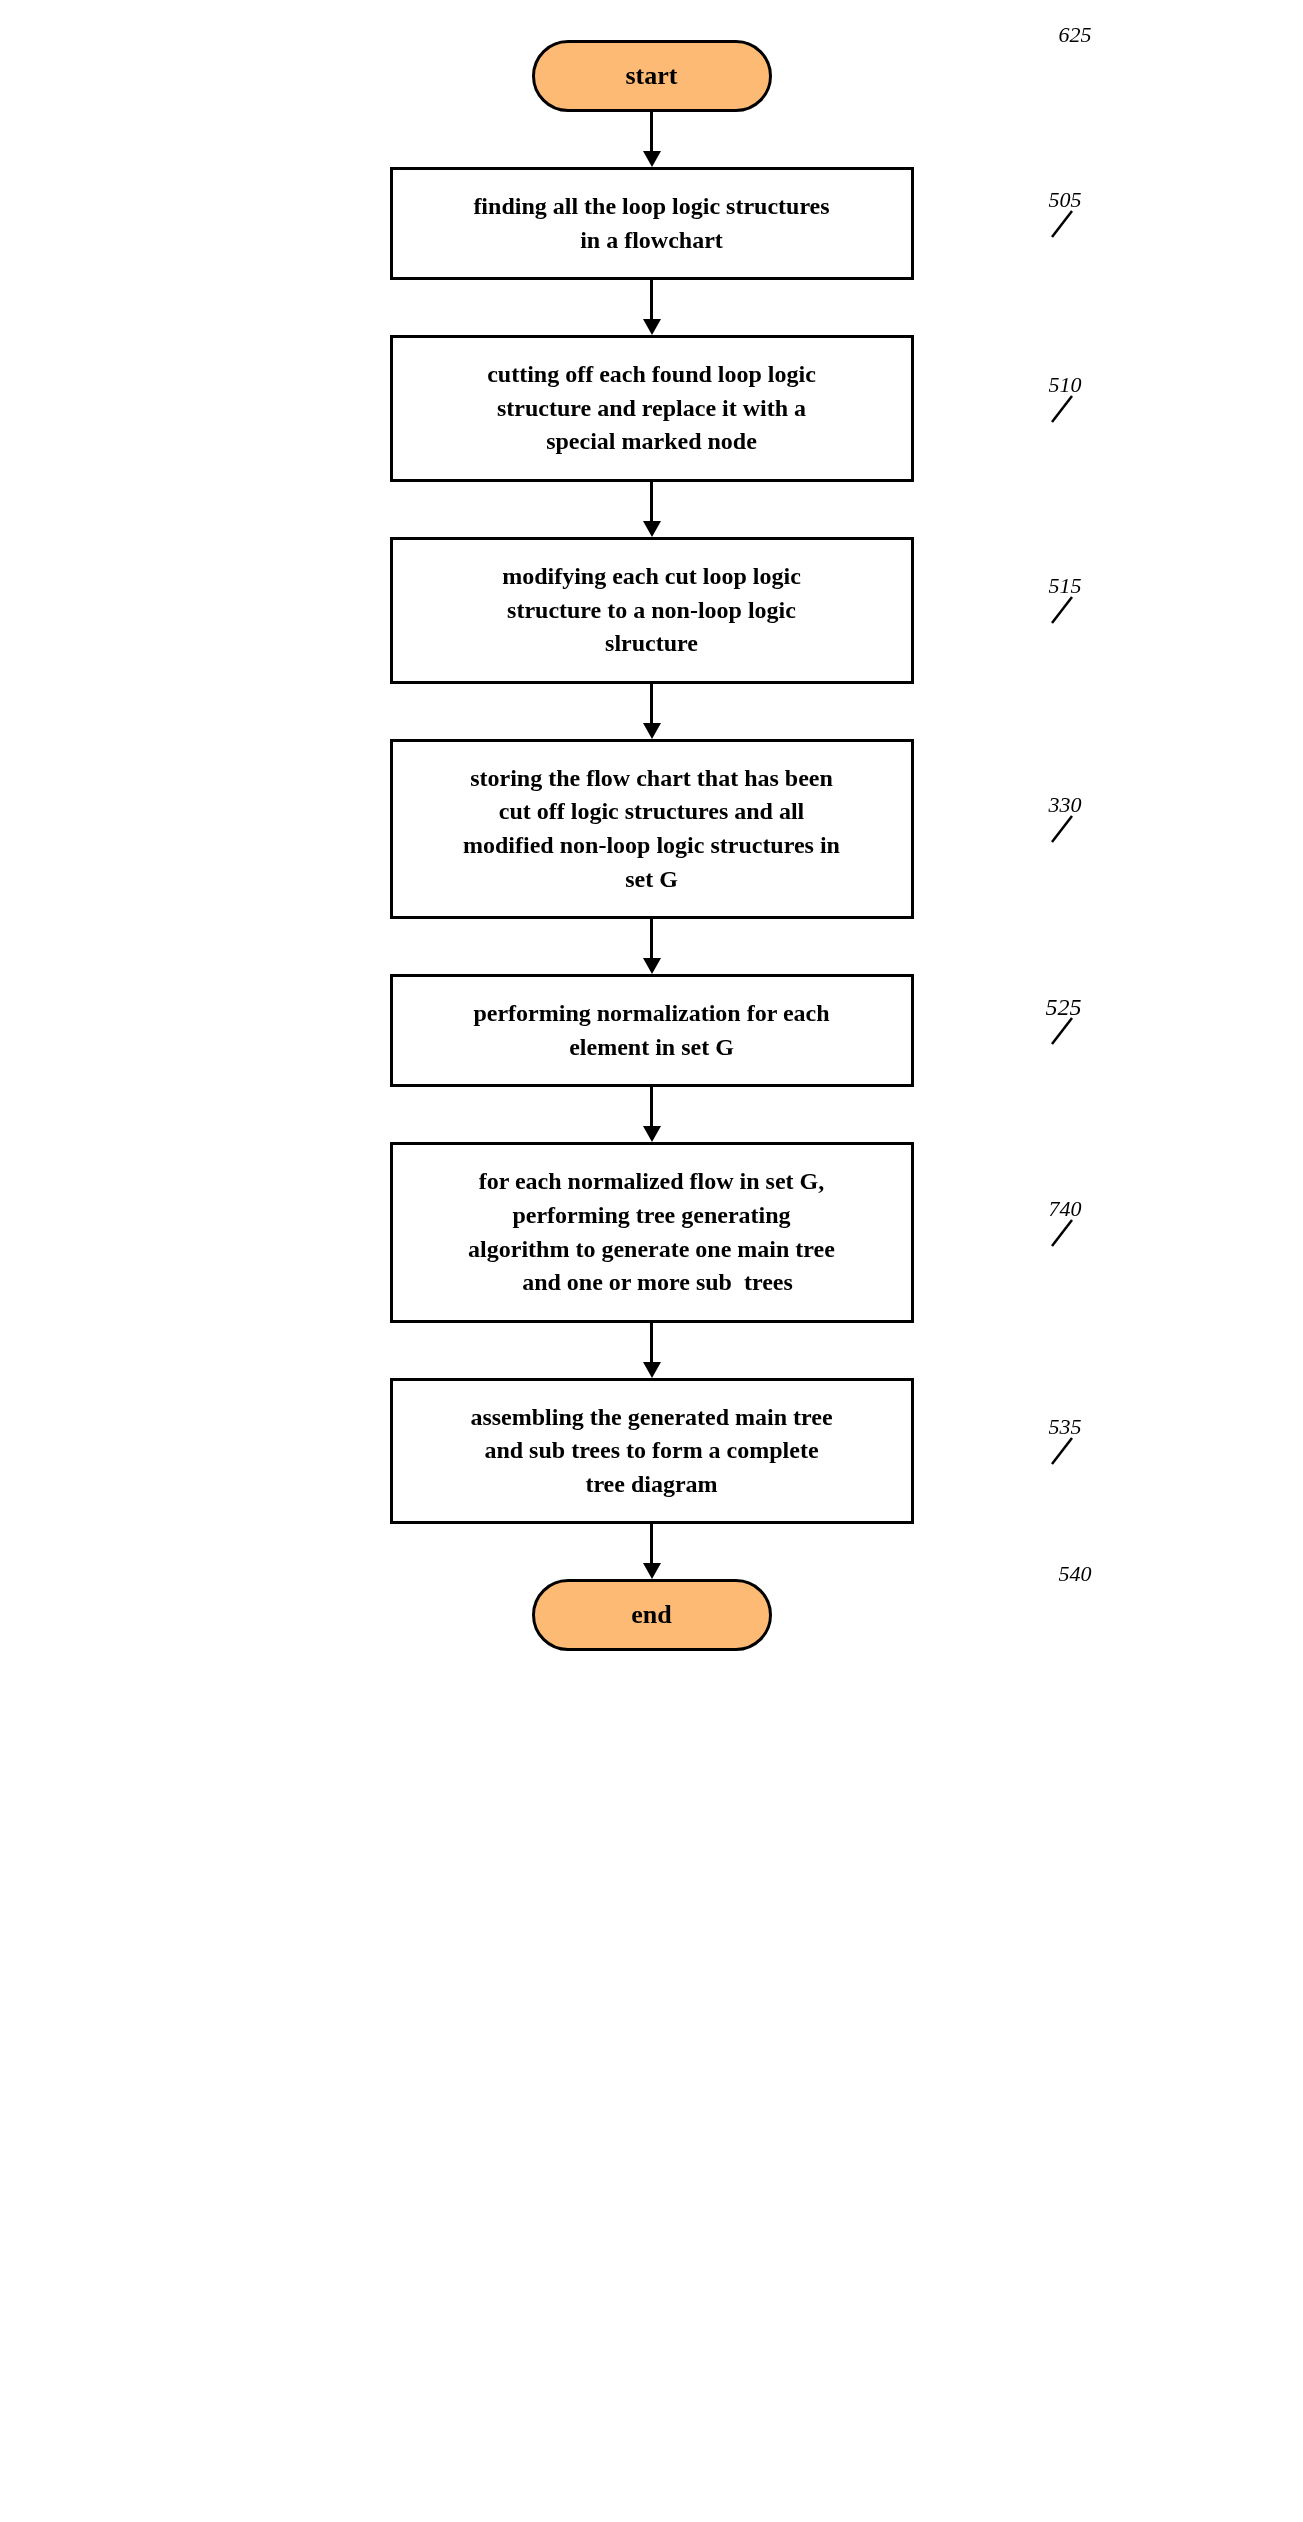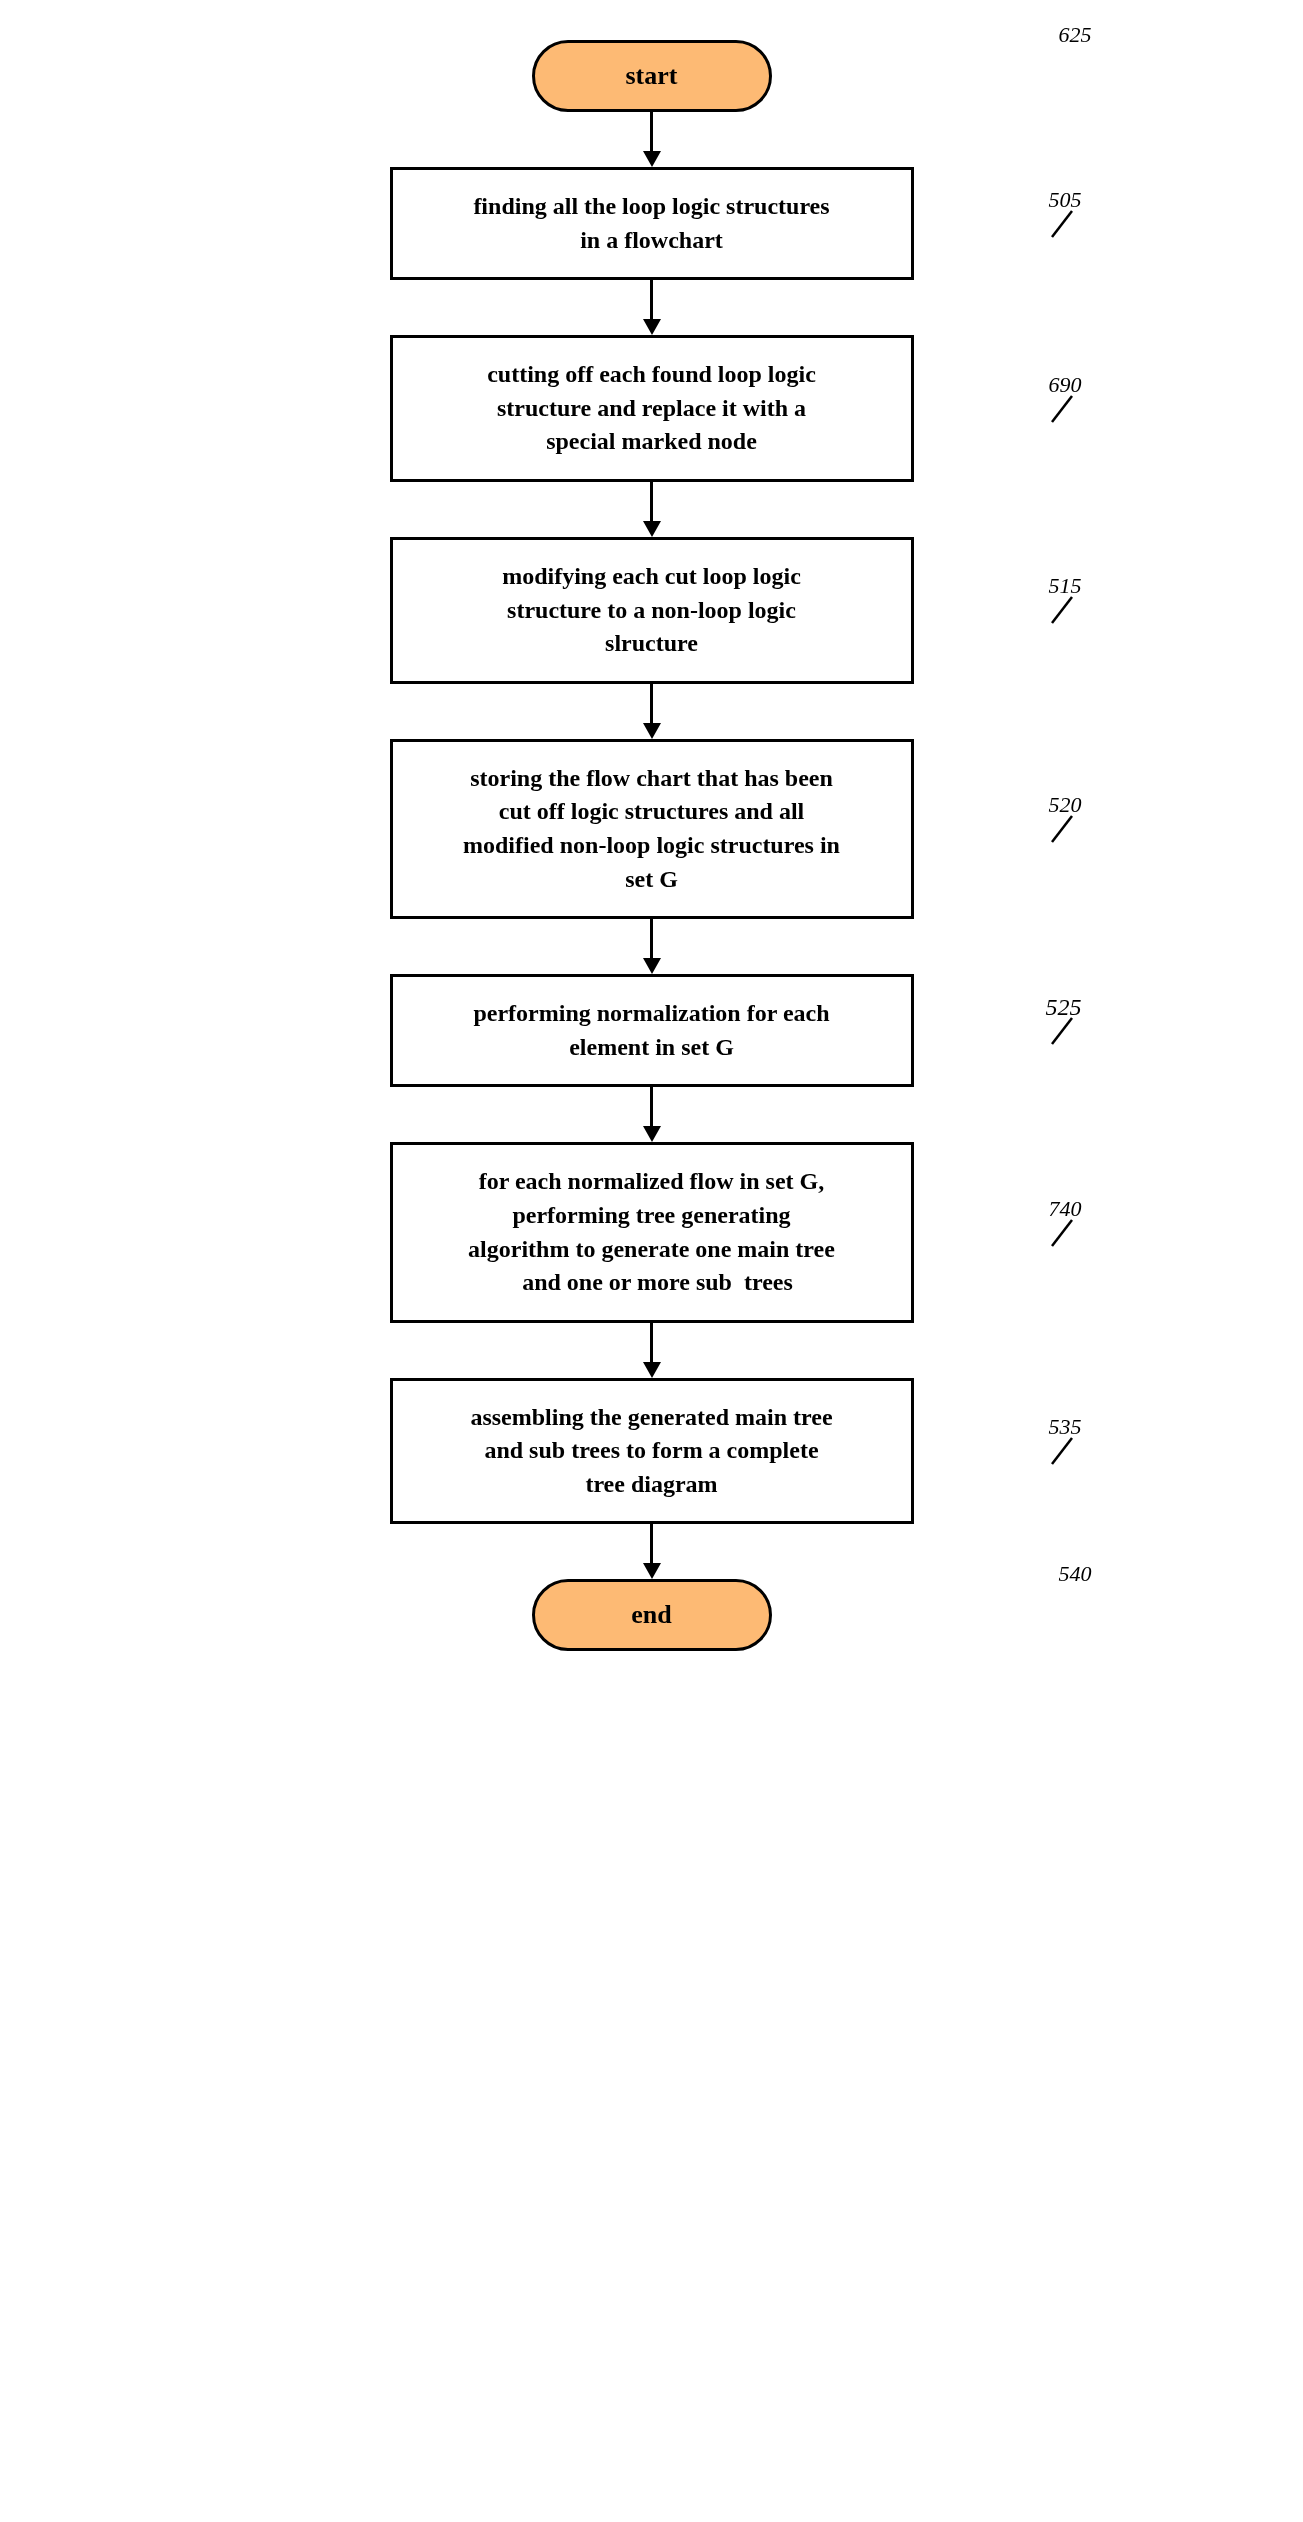--- a/index.html
+++ b/index.html
@@ -145,21 +145,21 @@
 
   <div class="node-wrapper">
     <div class="process-node">
       <span>cutting off each found loop logic<br>structure and replace it with a<br>special marked node</span>
     </div>
     <div class="ref-slash">
       <div class="slash-mark">
         <svg width="30" height="30">
           <line x1="25" y1="2" x2="5" y2="28" stroke="black" stroke-width="2.5"></line>
         </svg>
-        <span style="font-size:22px;font-style:italic;position:absolute;top:-22px;right:-5px;">690</span>
+        <span style="font-size:22px;font-style:italic;position:absolute;top:-22px;right:-5px;">510</span>
       </div>
     </div>
   </div>
 
   <div class="arrow-connector">
     <div class="arrow-line"></div>
     <div class="arrow-head"></div>
   </div>
 
   <div class="node-wrapper">
@@ -183,21 +183,21 @@
 
   <div class="node-wrapper">
     <div class="process-node">
       <span>storing the flow chart that has been<br>cut off logic structures and all<br>modified non-loop logic structures in<br>set G</span>
     </div>
     <div class="ref-slash">
       <div class="slash-mark">
         <svg width="30" height="30">
           <line x1="25" y1="2" x2="5" y2="28" stroke="black" stroke-width="2.5"></line>
         </svg>
-        <span style="font-size:22px;font-style:italic;position:absolute;top:-22px;right:-5px;">520</span>
+        <span style="font-size:22px;font-style:italic;position:absolute;top:-22px;right:-5px;">330</span>
       </div>
     </div>
   </div>
 
   <div class="arrow-connector">
     <div class="arrow-line"></div>
     <div class="arrow-head"></div>
   </div>
 
   <div class="node-wrapper">

